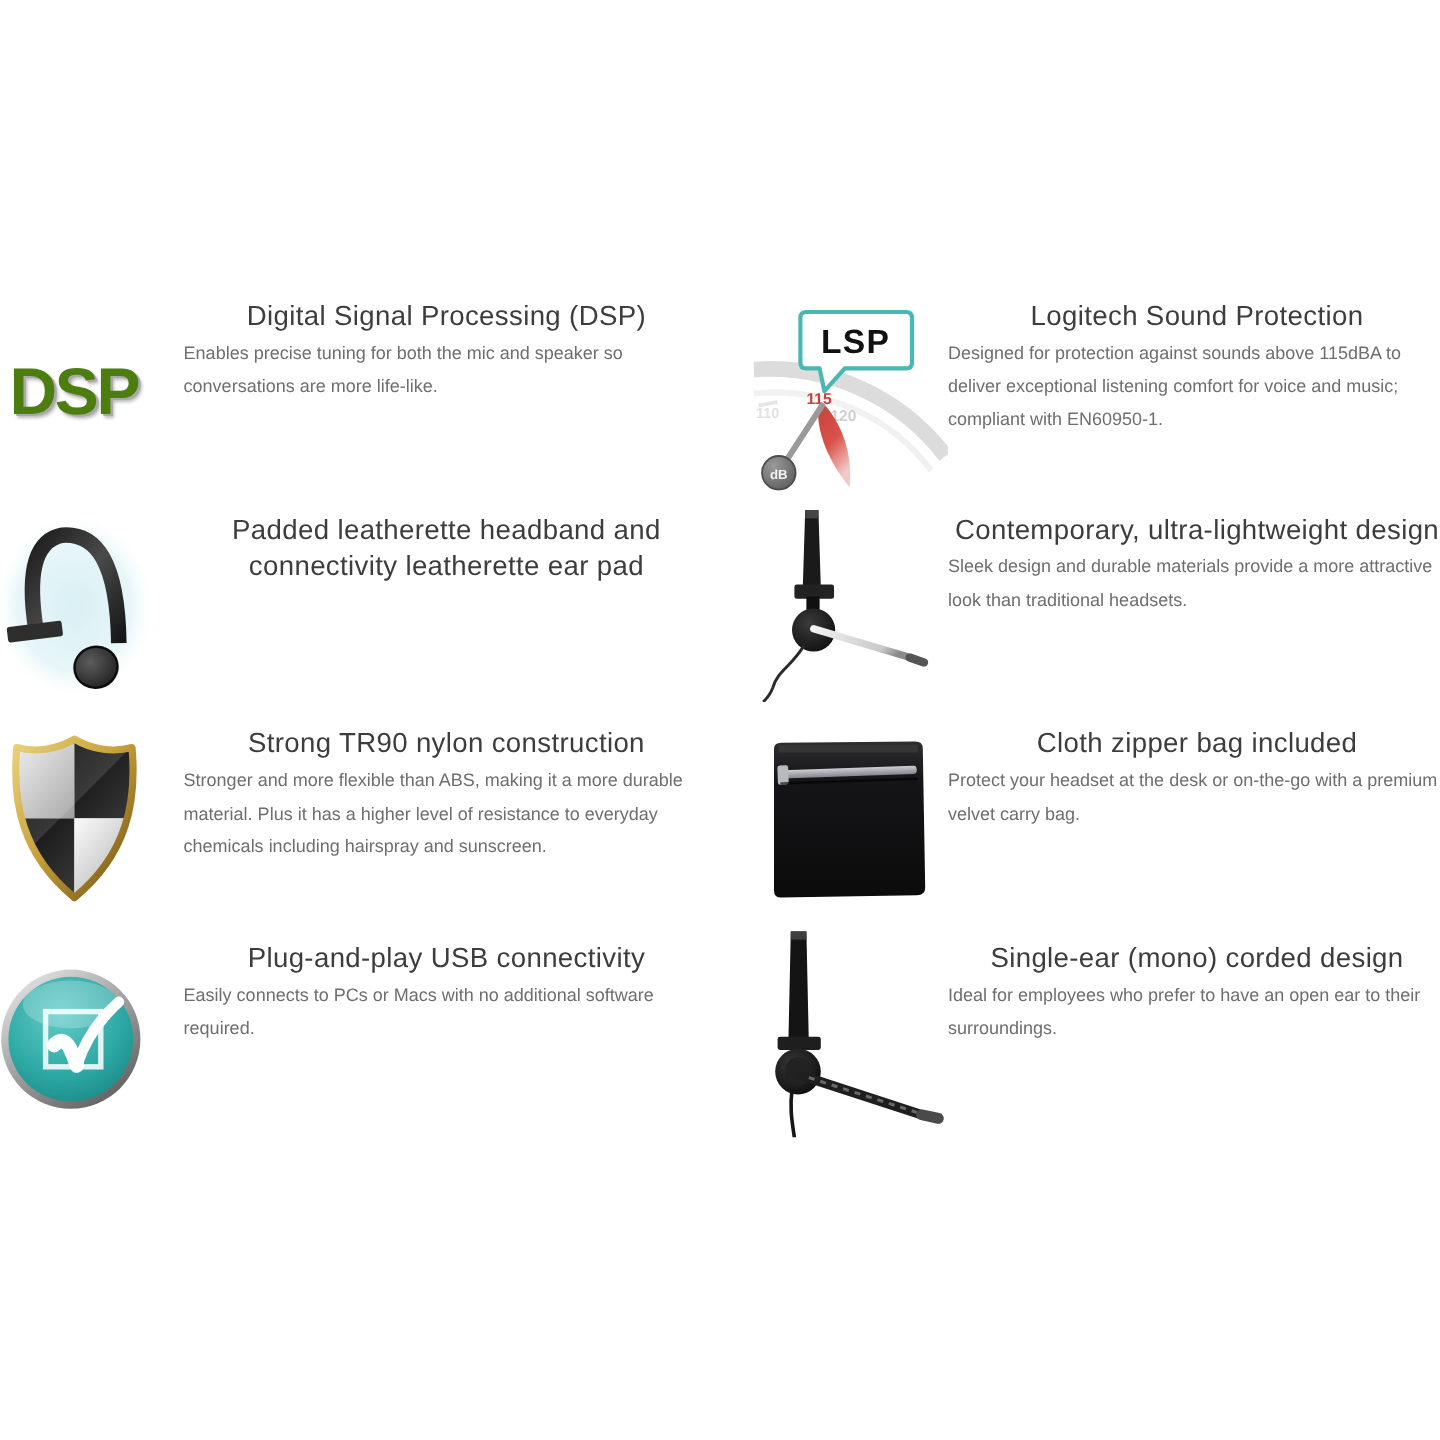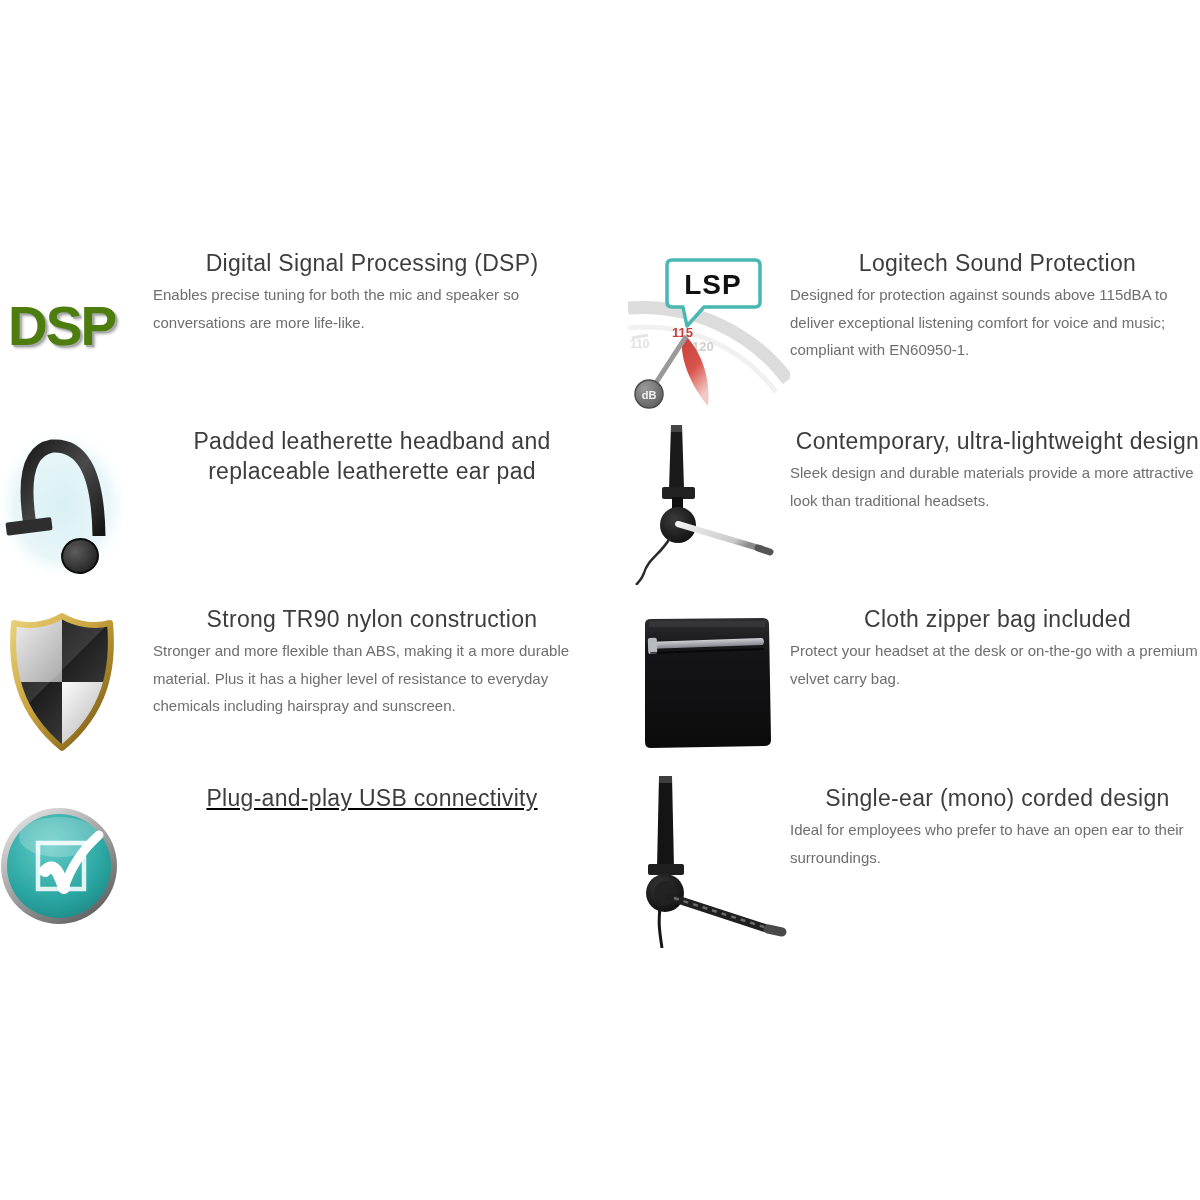--- a/index.html
+++ b/index.html
@@ -90,21 +90,21 @@
       </radialGradient>
     </defs>
     <ellipse cx="62" cy="85" rx="68" ry="78" fill="url(#glowGrad)"></ellipse>
     <path d="M 30,105 C 22,55 30,30 52,26 C 80,24 98,48 99,116" fill="none" stroke="url(#bandGrad)" stroke-width="13"></path>
     <g transform="rotate(-7 28 106)">
       <rect x="6" y="100" width="46" height="13" rx="2" fill="#2e2e2e"></rect>
     </g>
     <ellipse cx="80" cy="136" rx="18" ry="17" transform="rotate(-14 80 136)" fill="url(#cupGrad)" stroke="#0c0c0c" stroke-width="2"></ellipse>
   </svg>
   <div class="txtblock txt" style="top:426px;">
-    <div class="f-title">Padded leatherette headband and replaceable leatherette ear pad</div>
+    <div class="f-title">Padded leatherette headband and connectivity leatherette ear pad</div>
   </div>
 </div>
 
 <div class="col-right">
   <svg class="icon" style="left:630px; top:425px;" width="160" height="160" viewBox="0 0 160 160">
     <defs>
       <radialGradient id="cup2" cx="0.4" cy="0.35" r="0.9">
         <stop offset="0" stop-color="#3b3b3b"></stop>
         <stop offset="1" stop-color="#050505"></stop>
       </radialGradient>
@@ -205,22 +205,23 @@
         <stop offset="1" stop-color="#17807d"></stop>
       </radialGradient>
     </defs>
     <circle cx="59" cy="71" r="58" fill="url(#ringGrad)"></circle>
     <circle cx="59" cy="71" r="52" fill="url(#tealGrad)"></circle>
     <ellipse cx="59" cy="42" rx="40" ry="20" fill="#ffffff" opacity="0.22"></ellipse>
     <rect x="38" y="48" width="46" height="46" fill="none" stroke="#ffffff" stroke-width="4.5" opacity="0.85"></rect>
     <path d="M45,76 Q52,68 58,78 Q62,86 64,93" fill="none" stroke="#ffffff" stroke-width="12" stroke-linecap="round"></path>
     <path d="M64,93 Q74,62 99,40" fill="none" stroke="#ffffff" stroke-width="9" stroke-linecap="round"></path>
   </svg>
-  <div class="txtblock txt" style="top:783px;text-decoration:underline;">
+  <div class="txtblock txt" style="top:783px;">
     <div class="f-title">Plug-and-play USB connectivity</div>
+    <div class="f-desc">Easily connects to PCs or Macs with no additional software required.</div>
   </div>
 </div>
 
 <div class="col-right">
   <svg class="icon" style="left:620px; top:776px;" width="170" height="172" viewBox="0 0 170 172">
     <defs>
       <radialGradient id="cup3" cx="0.4" cy="0.35" r="0.9">
         <stop offset="0" stop-color="#383838"></stop>
         <stop offset="1" stop-color="#030303"></stop>
       </radialGradient>

